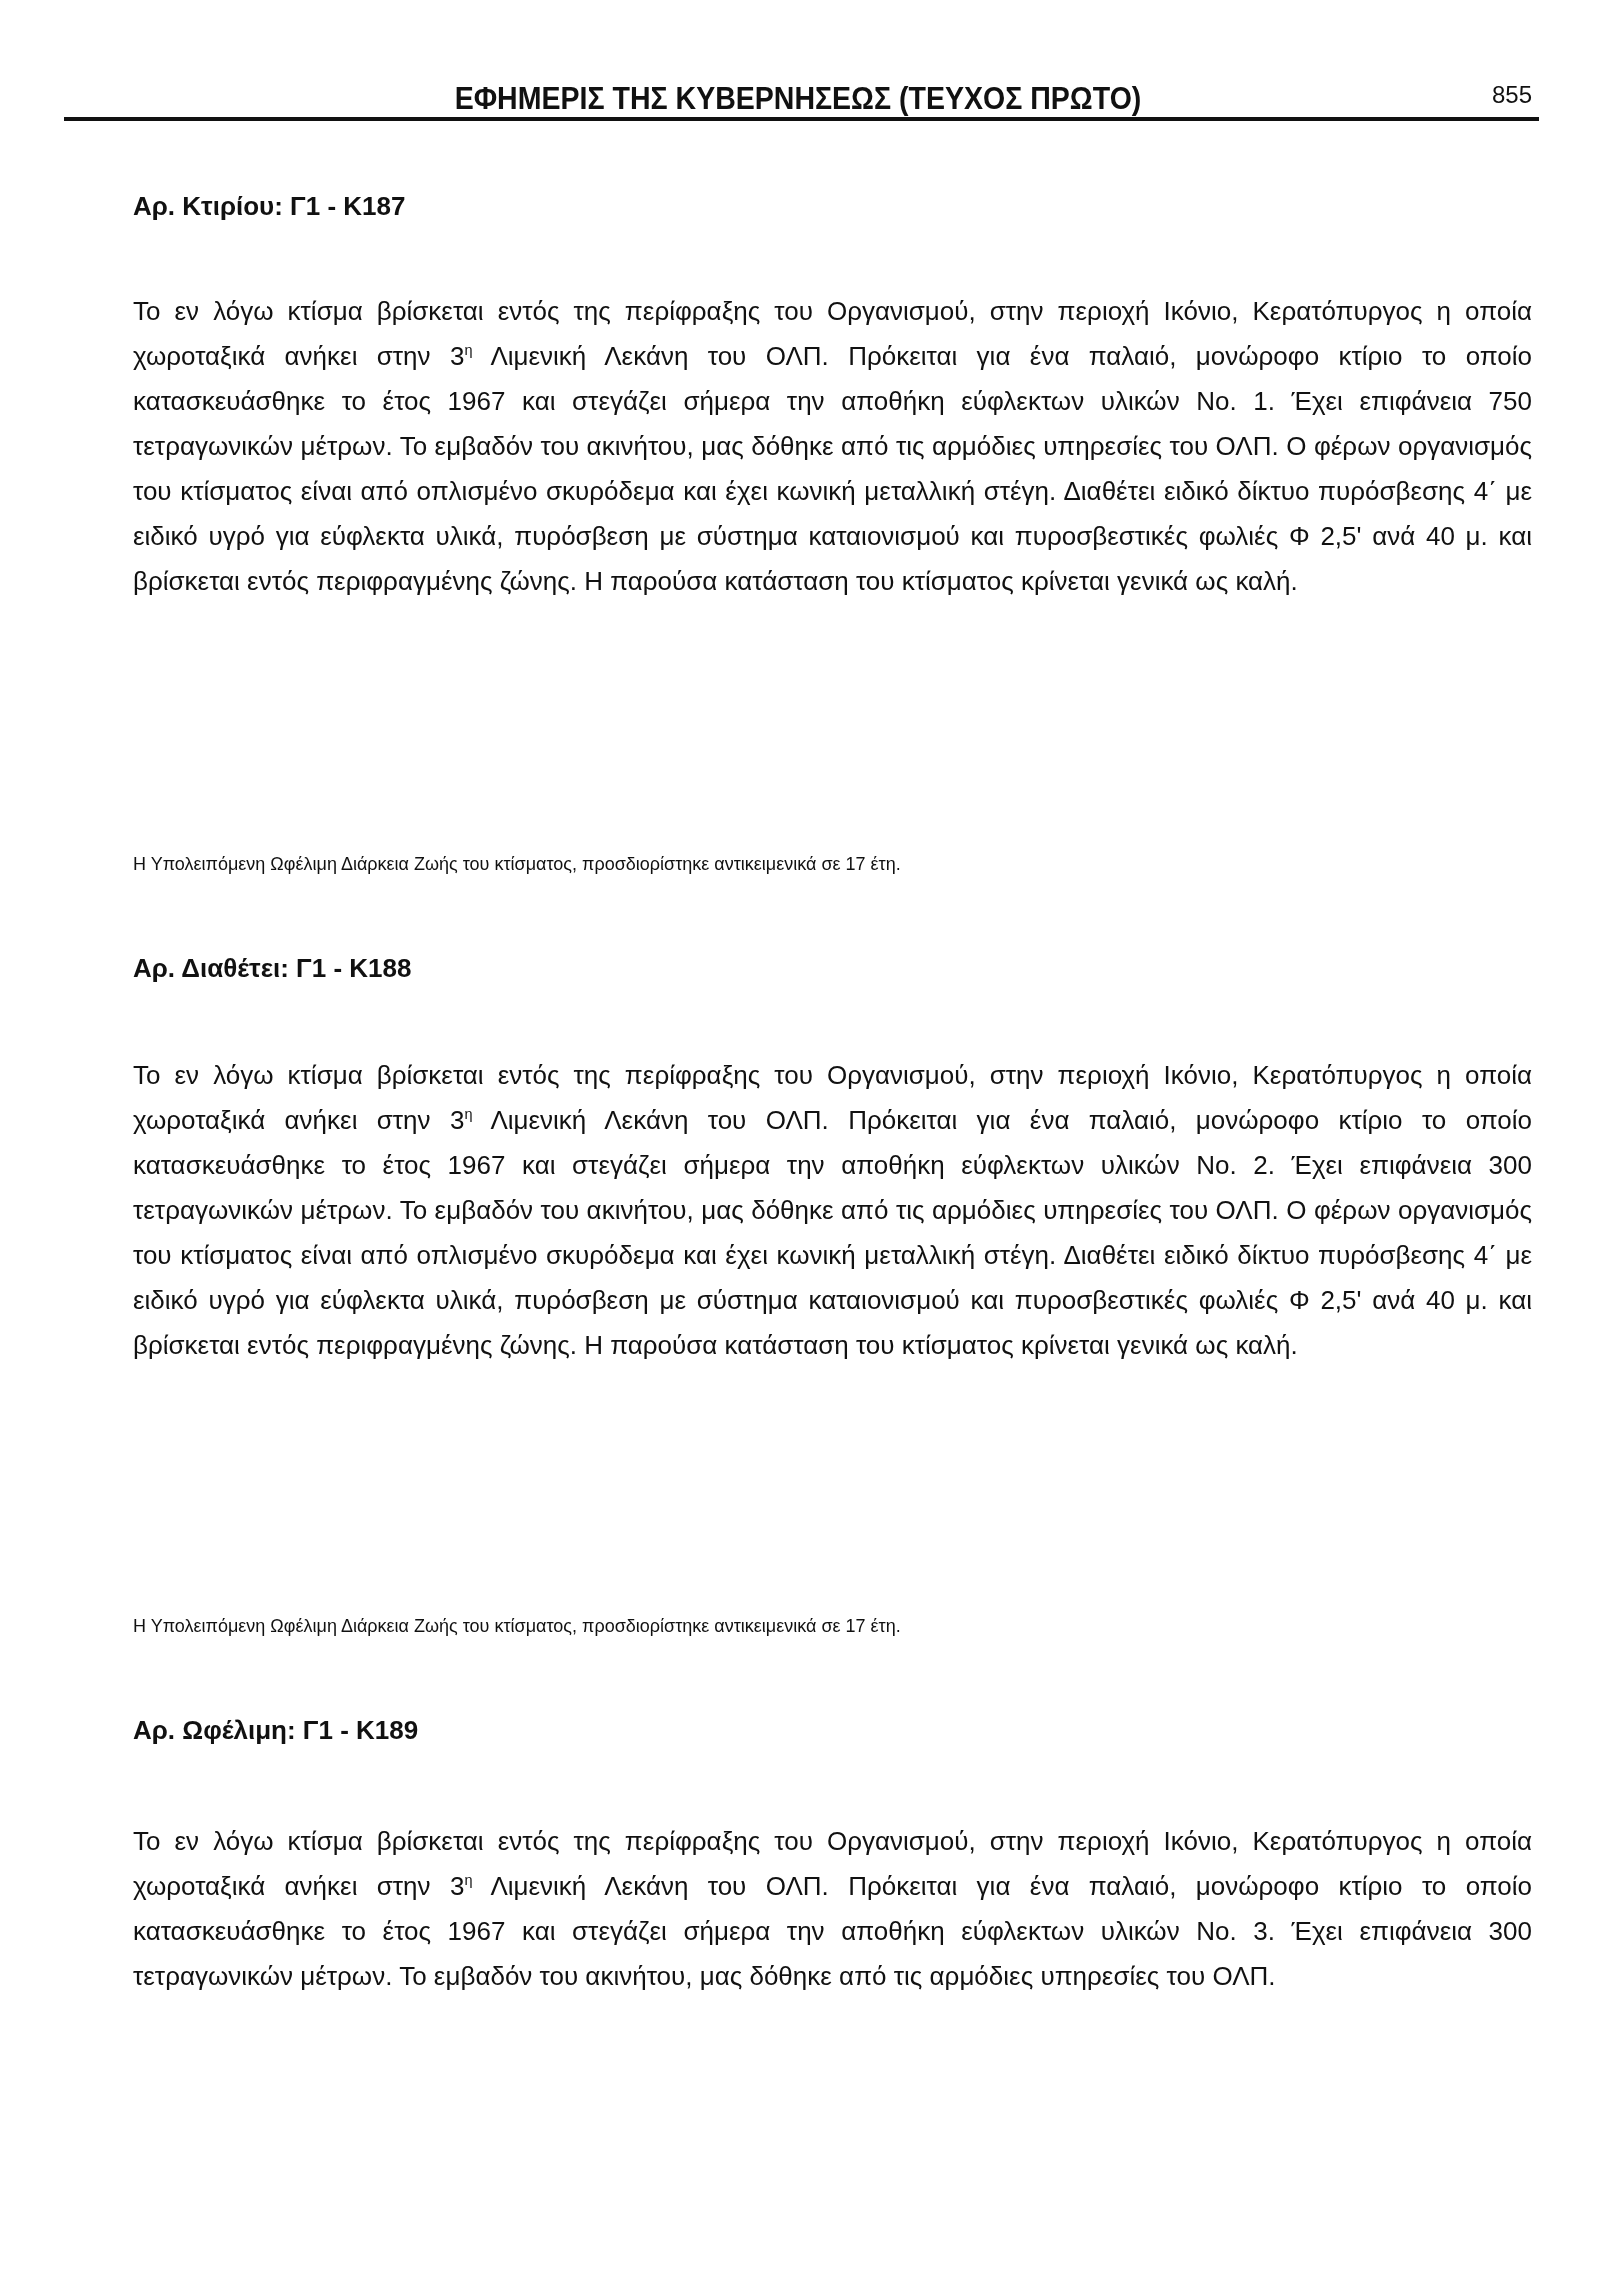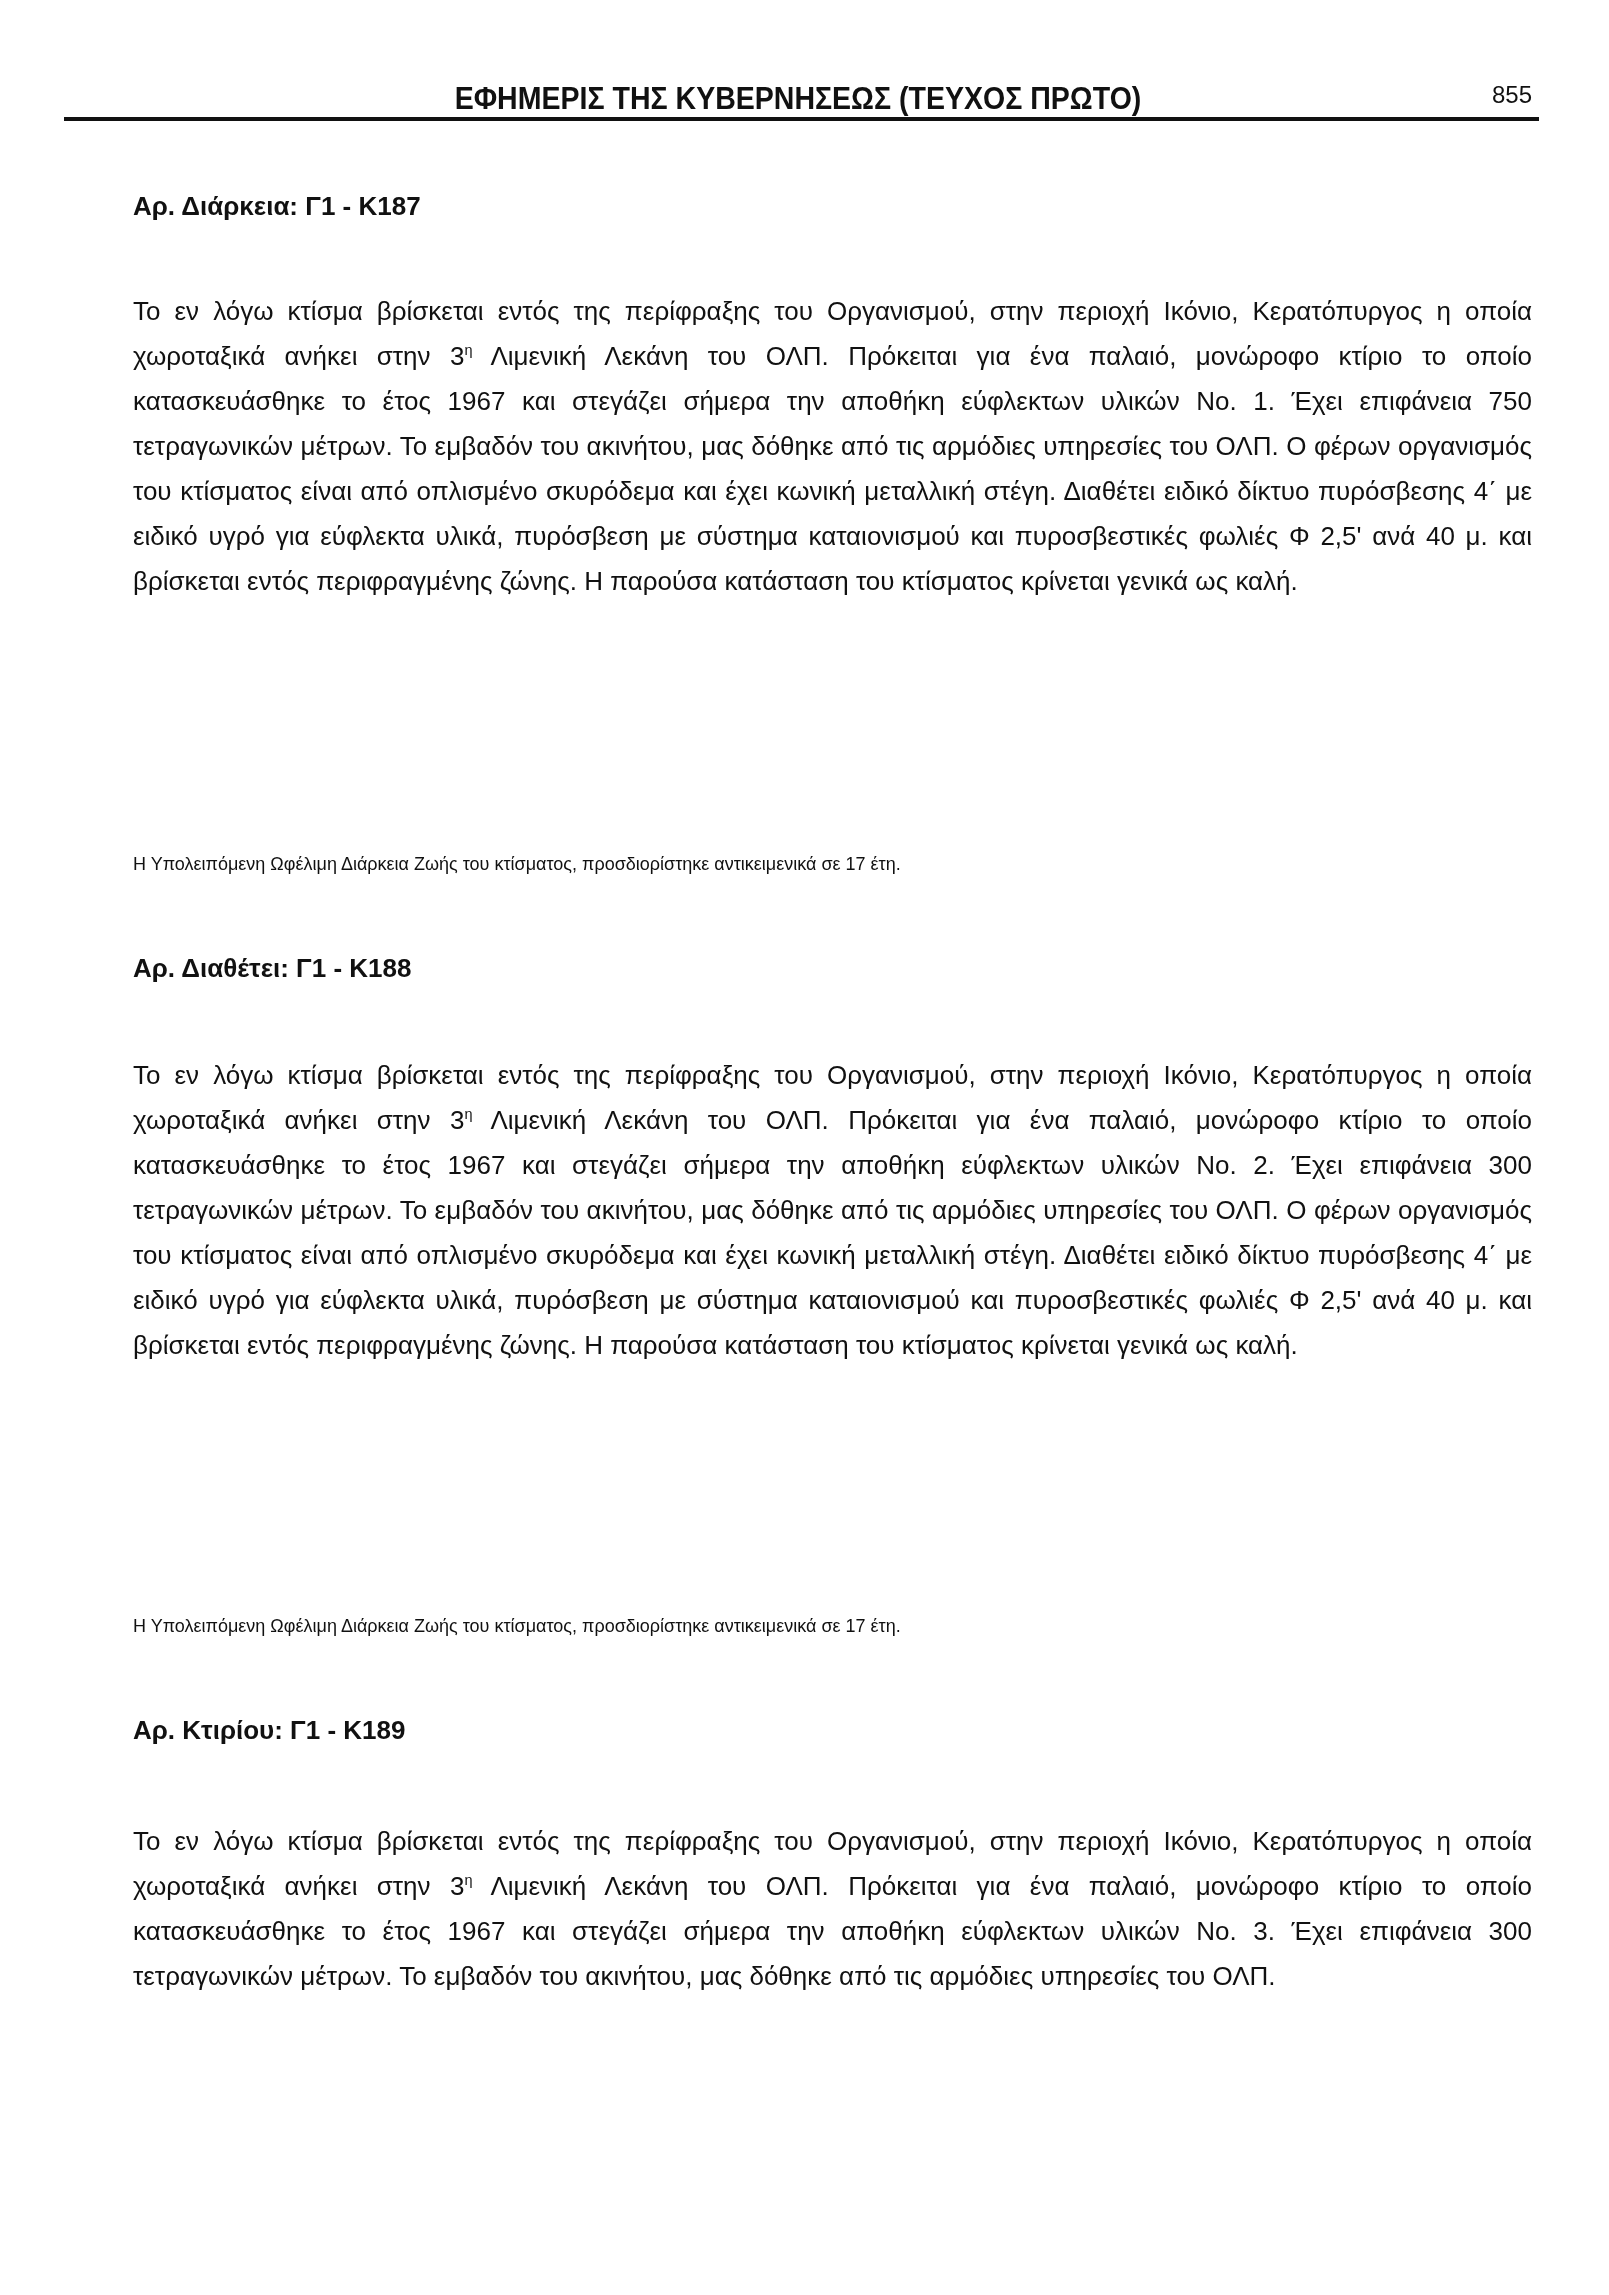--- a/index.html
+++ b/index.html
@@ -32,23 +32,23 @@
 </style>
 </head>
 <body>
 
 <div class="page-header">
   <div class="header-title">ΕΦΗΜΕΡΙΣ ΤΗΣ ΚΥΒΕΡΝΗΣΕΩΣ (ΤΕΥΧΟΣ ΠΡΩΤΟ)</div>
   <div class="page-number">855</div>
 </div>
 <div class="header-rule"></div>
 
-<div class="building-id" style="top:191px;">Αρ. Διάρκεια: Γ1 - Κ187</div>
+<div class="building-id" style="top:191px;">Αρ. Κτιρίου: Γ1 - Κ187</div>
 <div class="para" style="top:289px;"><span>Το εν λόγω κτίσμα βρίσκεται εντός της περίφραξης του Οργανισμού, στην περιοχή Ικόνιο, Κερατόπυργος η οποία χωροταξικά ανήκει στην 3</span><sup>η</sup><span> Λιμενική Λεκάνη του ΟΛΠ. Πρόκειται για ένα παλαιό, μονώροφο κτίριο το οποίο κατασκευάσθηκε το έτος 1967 και στεγάζει σήμερα την αποθήκη εύφλεκτων υλικών No. 1. Έχει επιφάνεια 750 τετραγωνικών μέτρων. Το εμβαδόν του ακινήτου, μας δόθηκε από τις αρμόδιες υπηρεσίες του ΟΛΠ. Ο φέρων οργανισμός του κτίσματος είναι από οπλισμένο σκυρόδεμα και έχει κωνική μεταλλική στέγη. Διαθέτει ειδικό δίκτυο πυρόσβεσης 4΄ με ειδικό υγρό για εύφλεκτα υλικά, πυρόσβεση με σύστημα καταιονισμού και πυροσβεστικές φωλιές Φ 2,5' ανά 40 μ. και βρίσκεται εντός περιφραγμένης ζώνης. Η παρούσα κατάσταση του κτίσματος κρίνεται γενικά ως καλή.</span></div>
 <div class="single" style="top:854px;">Η Υπολειπόμενη Ωφέλιμη Διάρκεια Ζωής του κτίσματος, προσδιορίστηκε αντικειμενικά σε 17 έτη.</div>
 
 <div class="building-id" style="top:953px;">Αρ. Διαθέτει: Γ1 - Κ188</div>
 <div class="para" style="top:1053px;"><span>Το εν λόγω κτίσμα βρίσκεται εντός της περίφραξης του Οργανισμού, στην περιοχή Ικόνιο, Κερατόπυργος η οποία χωροταξικά ανήκει στην 3</span><sup>η</sup><span> Λιμενική Λεκάνη του ΟΛΠ. Πρόκειται για ένα παλαιό, μονώροφο κτίριο το οποίο κατασκευάσθηκε το έτος 1967 και στεγάζει σήμερα την αποθήκη εύφλεκτων υλικών No. 2. Έχει επιφάνεια 300 τετραγωνικών μέτρων. Το εμβαδόν του ακινήτου, μας δόθηκε από τις αρμόδιες υπηρεσίες του ΟΛΠ. Ο φέρων οργανισμός του κτίσματος είναι από οπλισμένο σκυρόδεμα και έχει κωνική μεταλλική στέγη. Διαθέτει ειδικό δίκτυο πυρόσβεσης 4΄ με ειδικό υγρό για εύφλεκτα υλικά, πυρόσβεση με σύστημα καταιονισμού και πυροσβεστικές φωλιές Φ 2,5' ανά 40 μ. και βρίσκεται εντός περιφραγμένης ζώνης. Η παρούσα κατάσταση του κτίσματος κρίνεται γενικά ως καλή.</span></div>
 <div class="single" style="top:1616px;">Η Υπολειπόμενη Ωφέλιμη Διάρκεια Ζωής του κτίσματος, προσδιορίστηκε αντικειμενικά σε 17 έτη.</div>
 
-<div class="building-id" style="top:1715px;">Αρ. Κτιρίου: Γ1 - Κ189</div>
+<div class="building-id" style="top:1715px;">Αρ. Ωφέλιμη: Γ1 - Κ189</div>
 <div class="para" style="top:1819px;"><span>Το εν λόγω κτίσμα βρίσκεται εντός της περίφραξης του Οργανισμού, στην περιοχή Ικόνιο, Κερατόπυργος η οποία χωροταξικά ανήκει στην 3</span><sup>η</sup><span> Λιμενική Λεκάνη του ΟΛΠ. Πρόκειται για ένα παλαιό, μονώροφο κτίριο το οποίο κατασκευάσθηκε το έτος 1967 και στεγάζει σήμερα την αποθήκη εύφλεκτων υλικών No. 3. Έχει επιφάνεια 300 τετραγωνικών μέτρων. Το εμβαδόν του ακινήτου, μας δόθηκε από τις αρμόδιες υπηρεσίες του ΟΛΠ.</span></div>
 
 
 </body></html>

